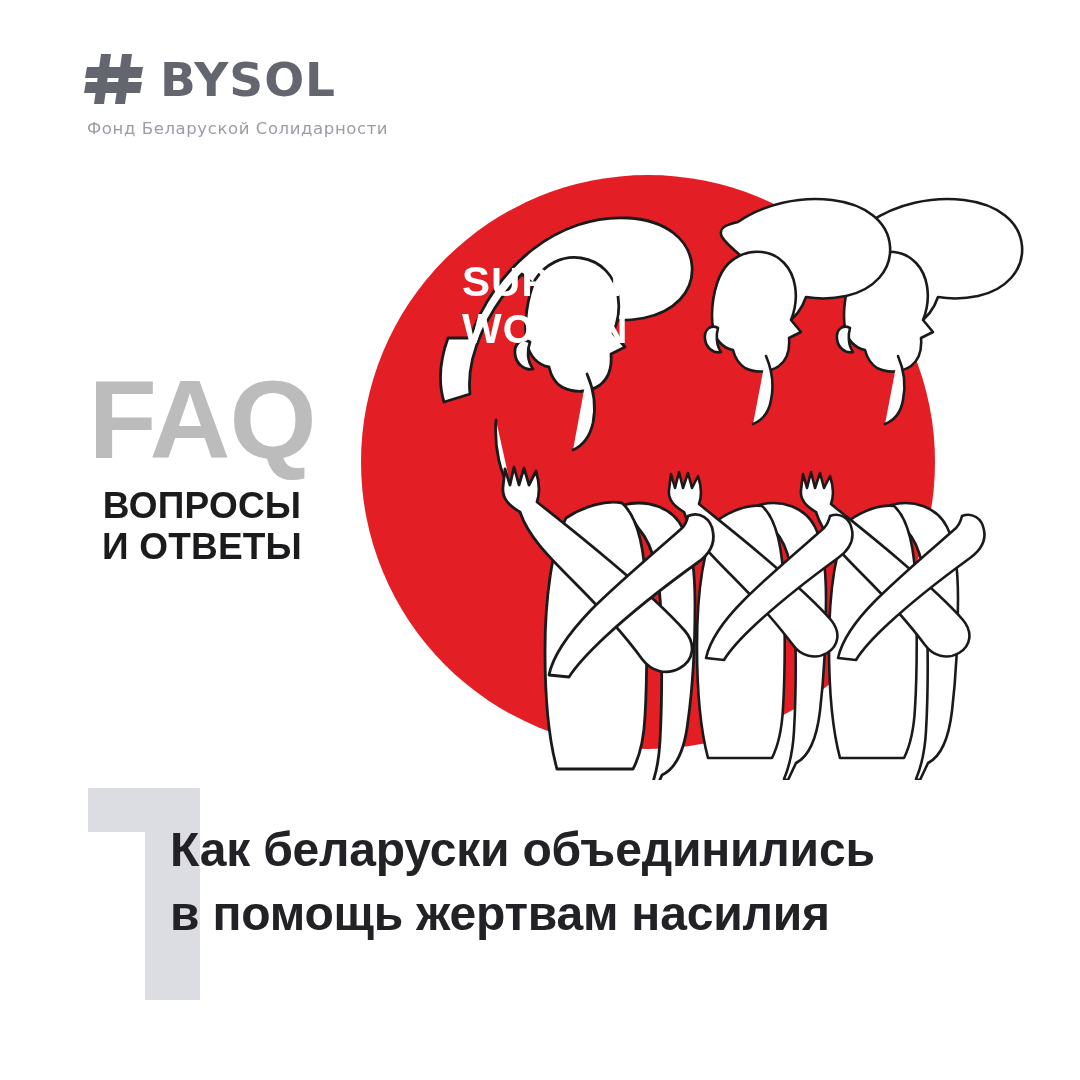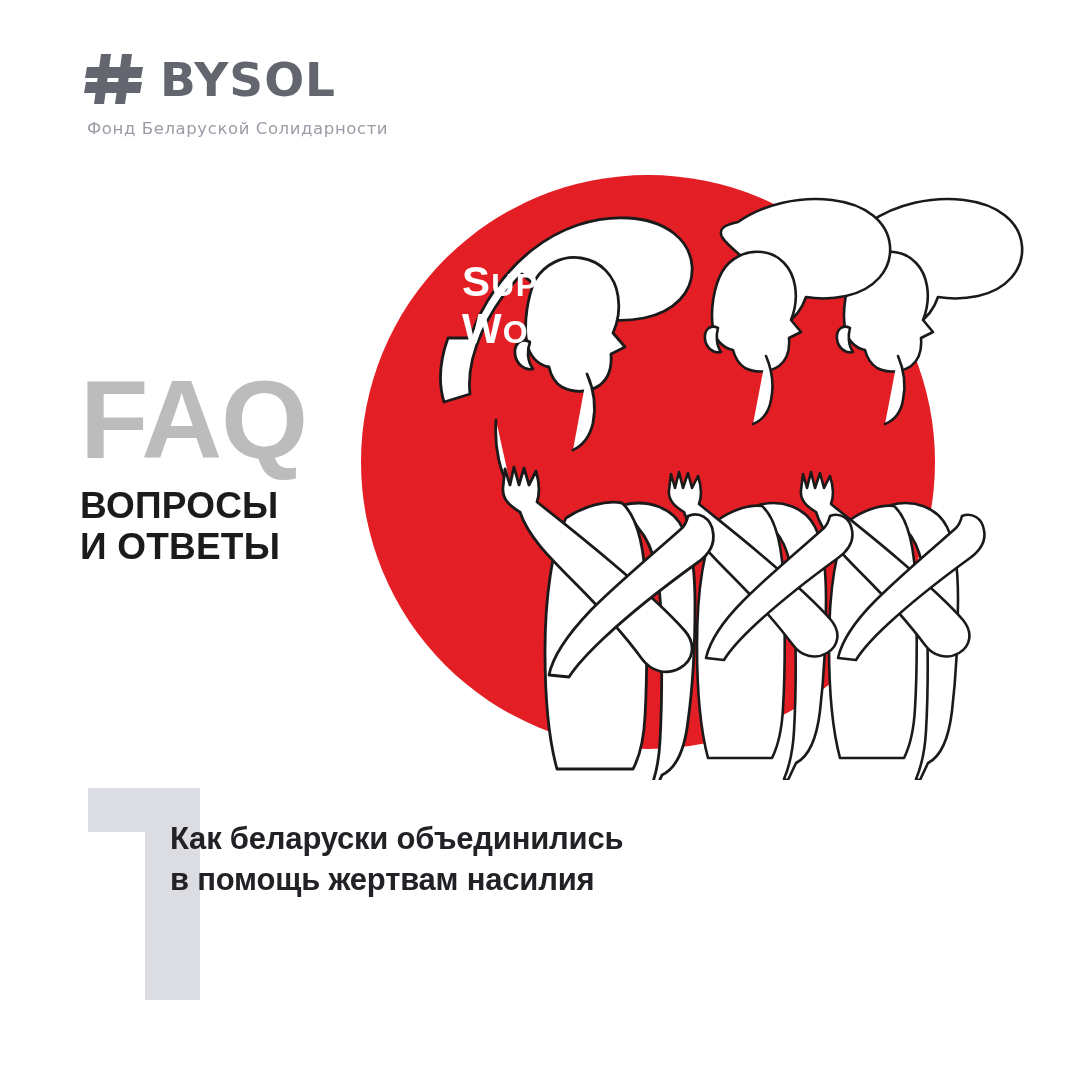--- a/index.html
+++ b/index.html
@@ -23,21 +23,21 @@
     font-family:"DejaVu Sans","Liberation Sans",sans-serif;
   }
   .logo-tag{
     margin-top:13px;margin-left:3px;
     font-size:16.5px;color:#9a9da5;letter-spacing:.6px;
     font-family:"DejaVu Sans","Liberation Sans",sans-serif;
     text-align:center;
   }
 
   
-  .faqblock{position:absolute;left:80px;top:368px;width:260px;text-align:left;}
+  .faqblock{position:absolute;left:72px;top:368px;width:260px;text-align:center;}
   .faq-big{
     font-size:112px;font-weight:bold;color:#bcbcbc;line-height:.92;
     letter-spacing:-1px;
     font-family:"Liberation Sans","DejaVu Sans",sans-serif;
   }
   .faq-sub{
     margin-top:14px;
     font-size:37px;font-weight:bold;color:#1b1b1e;line-height:1.12;
     letter-spacing:.2px;
     font-family:"Liberation Sans","DejaVu Sans",sans-serif;
@@ -48,30 +48,30 @@
   .art svg{display:block;}
 
   .sw-text{
     position:absolute;left:462px;top:258px;
     color:#ffffff;line-height:1.12;
     font-family:"Liberation Sans","DejaVu Sans",sans-serif;
     letter-spacing:1.2px;
   }
   .sw-line{display:block;white-space:nowrap;}
   .sw-line .cap{font-size:42px;font-weight:bold;}
-  .sw-line .rest{font-size:32px;font-weight:bold;letter-spacing:1.5px;}
+  .sw-line .rest{font-size:40px;font-weight:bold;letter-spacing:1.5px;}
 
   
   .numeral{
     position:absolute;left:88px;top:788px;
     font-size:0;line-height:0;
   }
   .headline{
     position:absolute;left:170px;top:818px;width:860px;
-    font-size:31px;font-weight:bold;color:#222226;
+    font-size:48px;font-weight:bold;color:#222226;
     line-height:1.33;letter-spacing:-.2px;
     font-family:"Liberation Sans","DejaVu Sans",sans-serif;
   }
   .headline .hl{display:block;white-space:nowrap;}
 </style>
 </head>
 <body>
 
 <div class="stage">
 

